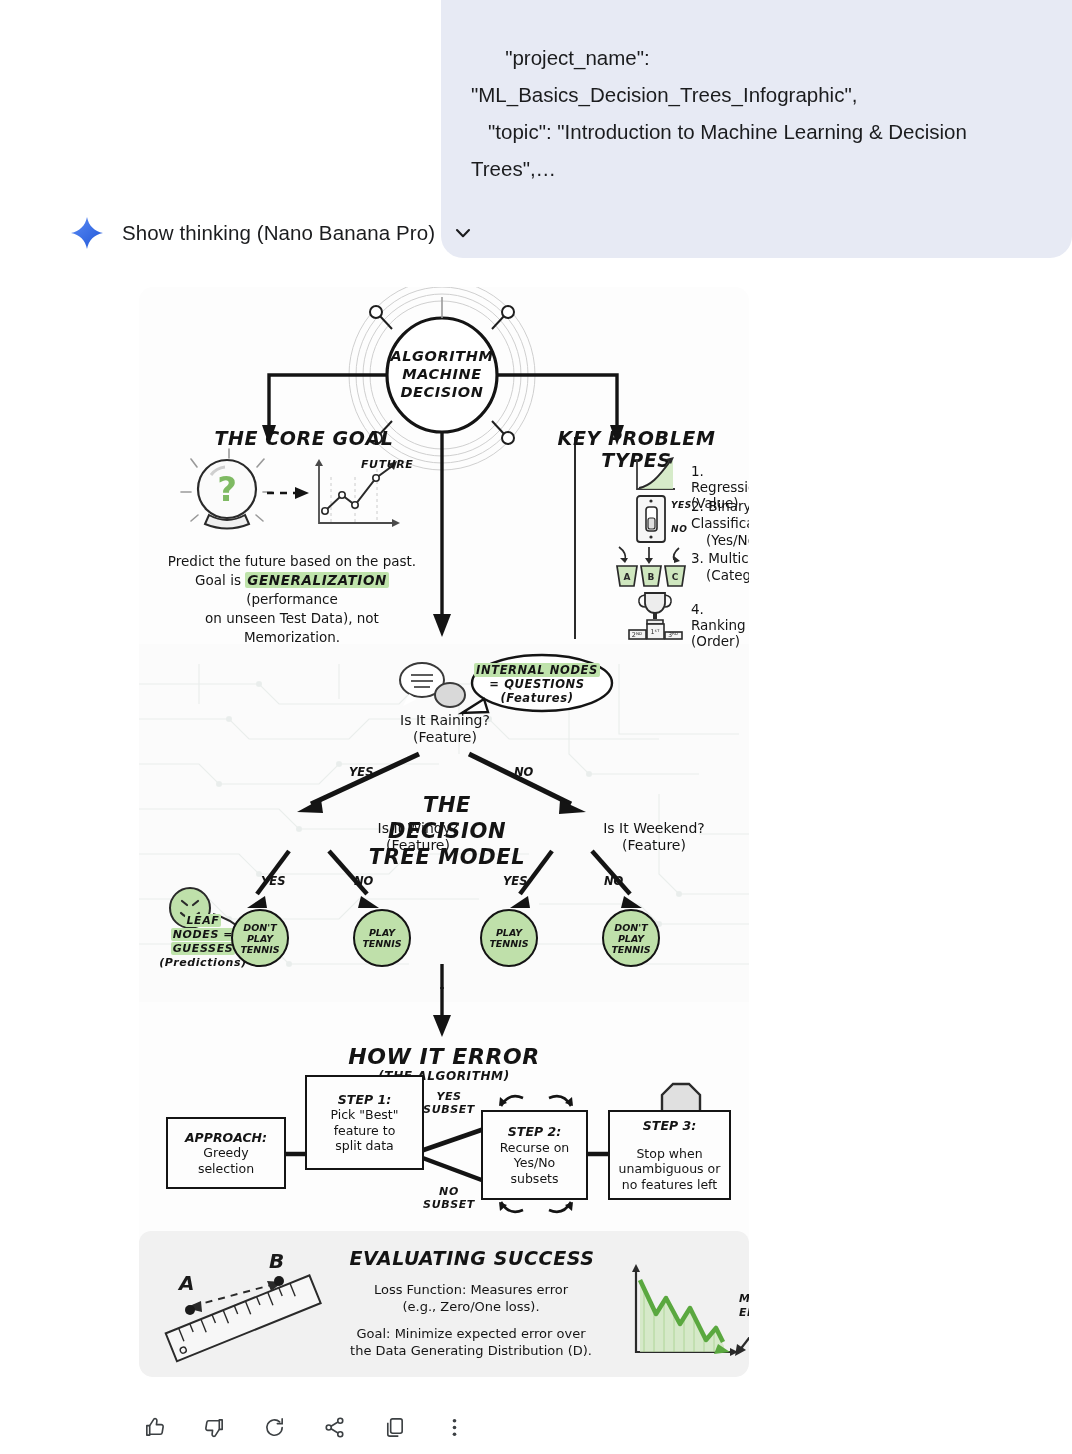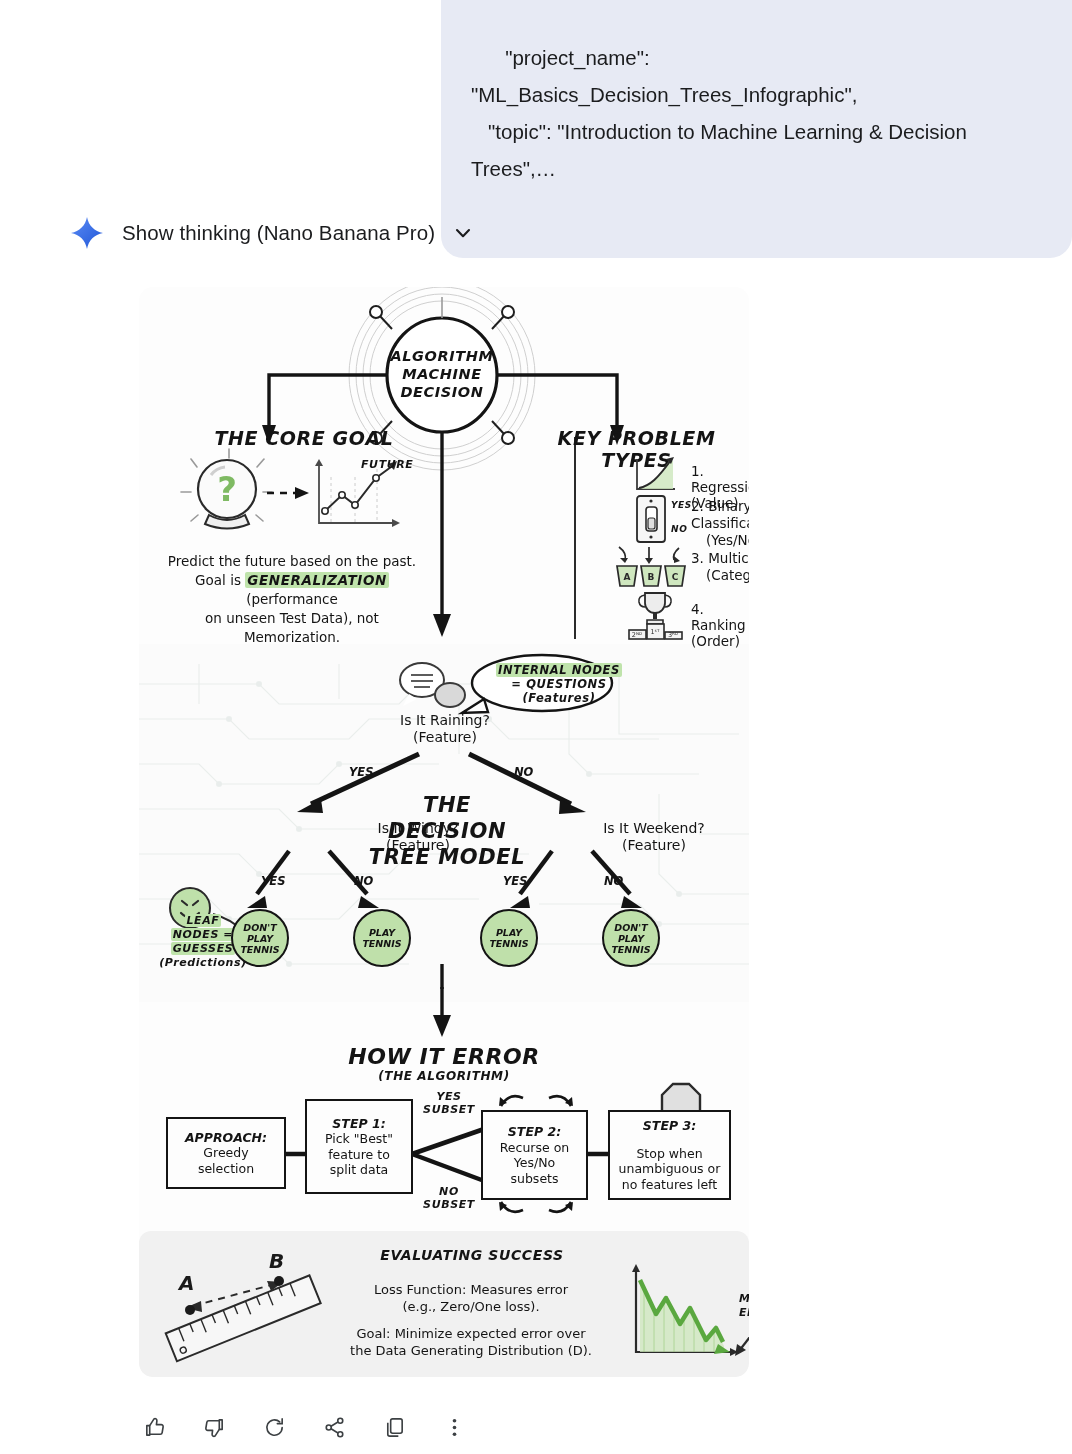--- a/index.html
+++ b/index.html
@@ -426,21 +426,21 @@
         <path d="M43 257 l5 4"></path>
           <path d="M59 257 l-5 4"></path>
           <path d="M42 269 q9 9 18 0"></path>
       </g>
       <path d="M74 270 q20 6 28 16" fill="none" stroke="#2a2a2a" stroke-width="2"></path>
       <path d="M106 291 l-11 -5 l3 9 Z" fill="#2a2a2a"></path>
 
       <path d="M303 320 V345" stroke="#141414" stroke-width="3.4" fill="none"></path>
     </svg>
 
-    <div class="abs hand txt-c" style="left:354px; top:376px; width:132px; font-size:11.5px; line-height:14px;">
+    <div class="abs hand txt-c" style="left:332px; top:376px; width:132px; font-size:11.5px; line-height:14px;">
       <div><span class="hl-green">INTERNAL NODES</span></div>
       <div>= QUESTIONS</div>
       <div>(Features)</div>
     </div>
 
     <div class="qtext" style="left:236px; top:425px; width:140px;">
       <div>Is It Raining?</div>
       <div>(Feature)</div>
     </div>
 
@@ -526,21 +526,21 @@
         <polygon points="14,2 30,2 41,13 41,29 30,40 14,40 3,29 3,13" fill="#e0e0e0" stroke="#2a2a2a" stroke-width="2.4"></polygon>
         <rect x="20" y="40" width="5" height="12" fill="#d8d8d8" stroke="#2a2a2a" stroke-width="1.6"></rect>
       </g>
     </svg>
 
     <div class="stepbox" style="left:27px; top:830px; width:120px; height:72px;">
       <b>APPROACH:</b>
       <span style="white-space:pre-line;">Greedy
 selection</span>
     </div>
-    <div class="stepbox" style="left:166px; top:812px; width:108px; height:95px;">
+    <div class="stepbox" style="left:166px; top:788px; width:119px; height:95px;">
       <b>STEP 1:</b>
       <span style="white-space:pre-line;">Pick "Best"
 feature to
 split data</span>
     </div>
     <div class="stepbox" style="left:342px; top:823px; width:107px; height:90px;">
       <b>STEP 2:</b>
       <span style="white-space:pre-line;">Recurse on
 Yes/No
 subsets</span>
@@ -552,21 +552,21 @@
 no features left</span>
     </div>
 
     <div class="abs hand txt-c" style="left:275px; top:803px; width:70px; font-size:11px; line-height:13px; white-space:pre-line;">YES
 SUBSET</div>
     <div class="abs hand txt-c" style="left:275px; top:898px; width:70px; font-size:11px; line-height:13px; white-space:pre-line;">NO
 SUBSET</div>
 
     <div class="sec-eval"></div>
 
-    <div class="abs hand txt-c" style="left:188px; top:960px; width:290px; font-size:14px;">EVALUATING SUCCESS</div>
+    <div class="abs hand txt-c" style="left:188px; top:960px; width:290px; font-size:19px;">EVALUATING SUCCESS</div>
 
     <svg class="abs" style="left:18px; top:965px" width="175" height="125" viewBox="0 0 175 125">
       <g transform="rotate(-22 85 70)">
         <rect x="10" y="52" width="155" height="30" fill="#f7f7f7" stroke="#2a2a2a" stroke-width="2"></rect>
         <g stroke="#2a2a2a" stroke-width="1.4">
           <line x1="24" y1="52" x2="24" y2="66"></line>
             <line x1="36" y1="52" x2="36" y2="61"></line>
           <line x1="48" y1="52" x2="48" y2="66"></line>
             <line x1="60" y1="52" x2="60" y2="61"></line>
           <line x1="72" y1="52" x2="72" y2="66"></line>

